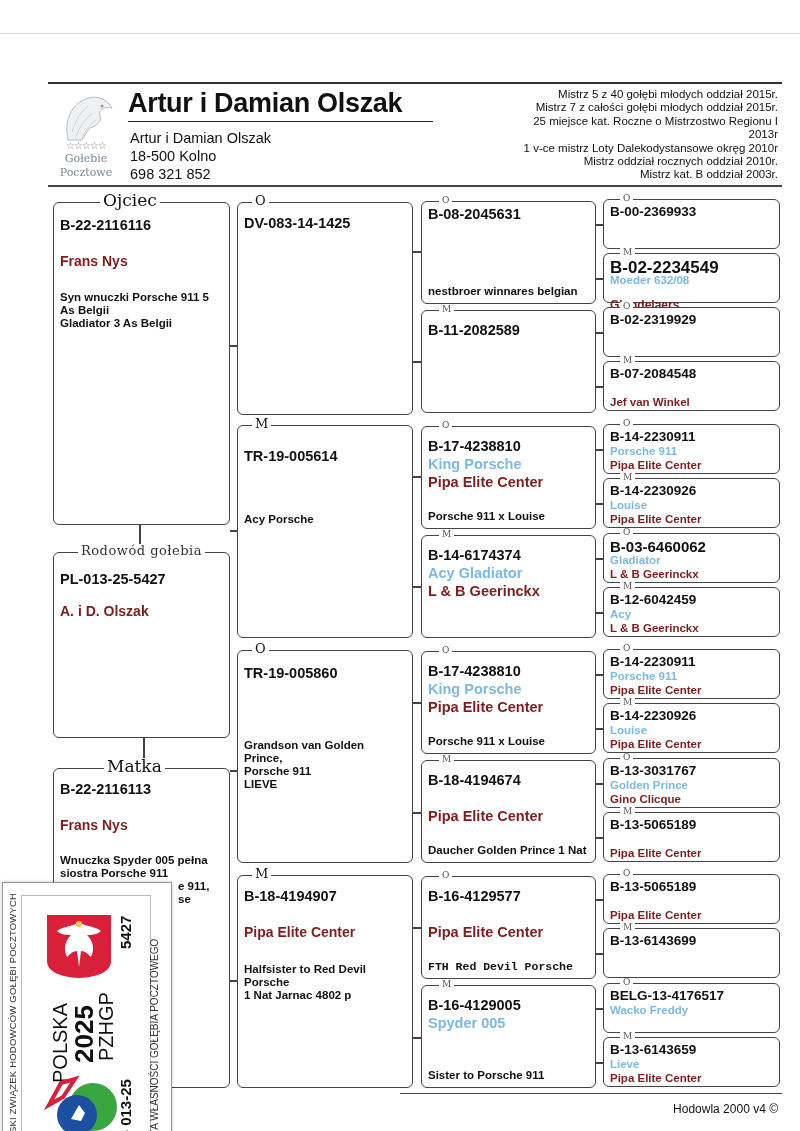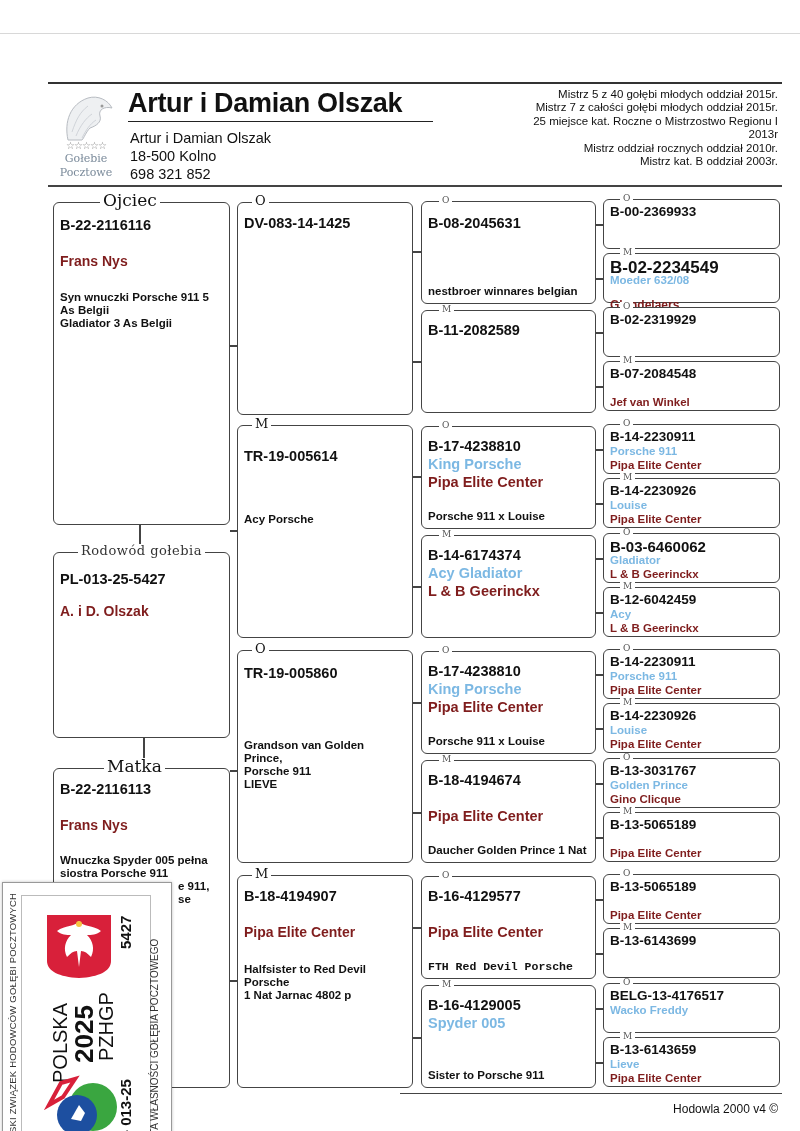--- a/index.html
+++ b/index.html
@@ -63,20 +63,21 @@
 <div class="owner">
   <div>Artur i Damian Olszak</div>
   <div>18-500 Kolno</div>
   <div>698 321 852</div>
 </div>
 <div class="achievements">
   <div>Mistrz 5 z 40 gołębi młodych oddział 2015r.</div>
   <div>Mistrz 7 z całości gołębi młodych oddział 2015r.</div>
   <div>25 miejsce kat. Roczne o Mistrzostwo Regionu I</div>
   <div>2013r</div>
+  <div>1 v-ce mistrz Loty Dalekodystansowe okręg 2010r</div>
   <div>Mistrz oddział rocznych oddział 2010r.</div>
   <div>Mistrz kat. B oddział 2003r.</div>
 </div>
 <div class="hdr-bot"></div>
 
 <div class="box c1" style="top:202px;height:323px;">
   <span class="legend big" style="left:46px;">Ojciec</span>
   <div class="ring" style="top:14px;">B-22-2116116</div>
   <div class="name-pink" style="top:50px;font-size:14px;">Frans Nys</div>
   <div class="note" style="top:88px;">
@@ -145,21 +146,21 @@
 <div class="line" style="left:413px;top:361px;width:8px;height:1.5px;"></div>
 <div class="line" style="left:413px;top:476px;width:8px;height:1.5px;"></div>
 <div class="line" style="left:413px;top:586px;width:8px;height:1.5px;"></div>
 <div class="line" style="left:413px;top:702px;width:8px;height:1.5px;"></div>
 <div class="line" style="left:413px;top:812px;width:8px;height:1.5px;"></div>
 <div class="line" style="left:413px;top:927px;width:8px;height:1.5px;"></div>
 <div class="line" style="left:413px;top:1037px;width:8px;height:1.5px;"></div>
 
 <div class="box c3" style="top:201px;height:103px;">
   <span class="legend sm" style="left:17px;">O</span>
-  <div class="ring" style="top:13px;">B-08-2045631</div>
+  <div class="ring" style="top:4px;">B-08-2045631</div>
   <div class="note" style="top:83px;">nestbroer winnares belgian</div>
 </div>
 <div class="box c3" style="top:310px;height:103px;">
   <span class="legend sm" style="left:17px;">M</span>
   <div class="ring" style="top:11px;">B-11-2082589</div>
 </div>
 <div class="box c3" style="top:426px;height:103px;">
   <span class="legend sm" style="left:17px;">O</span>
   <div class="ring" style="top:11px;">B-17-4238810</div>
   <div class="name-blue" style="top:29px;font-size:14.5px;">King Porsche</div>

